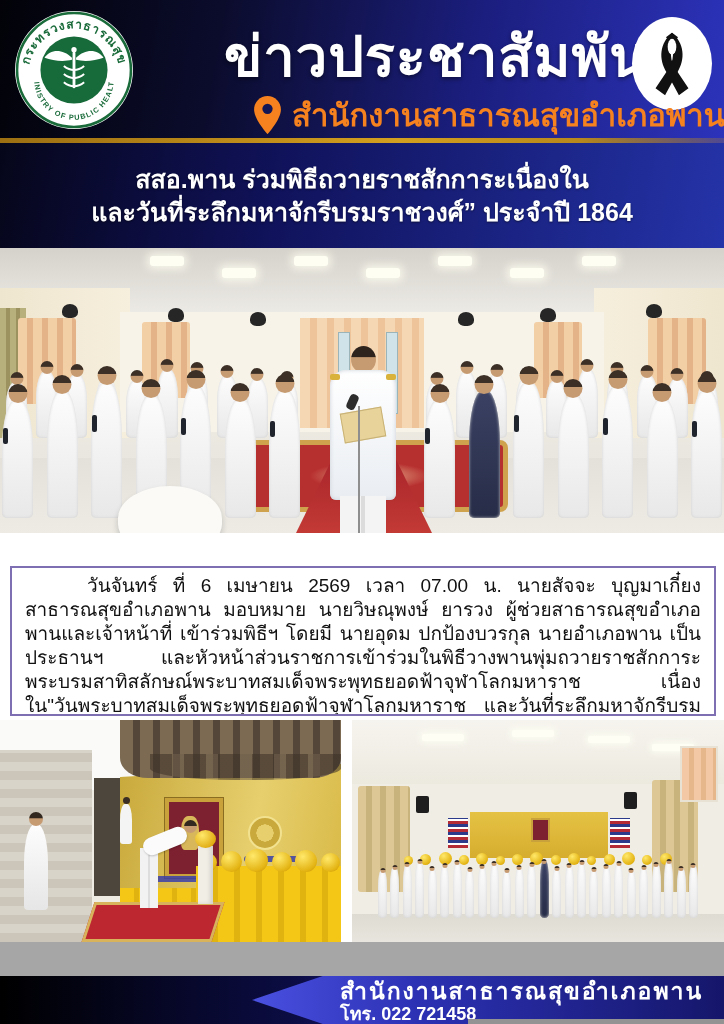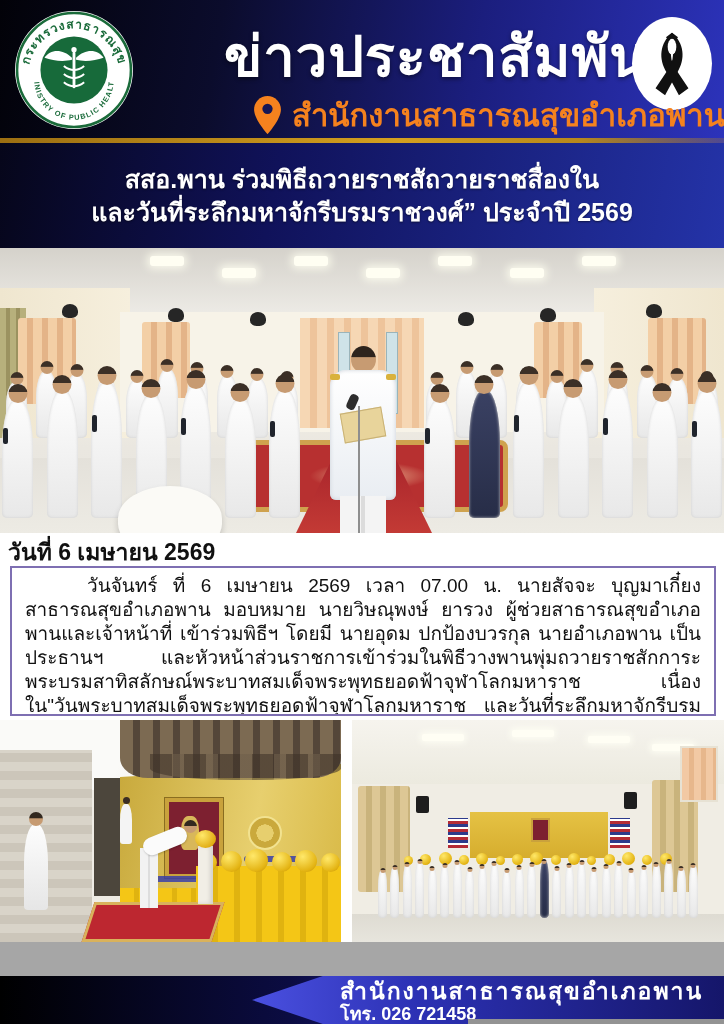--- a/index.html
+++ b/index.html
@@ -218,22 +218,22 @@
       <svg width="27" height="38" viewBox="0 0 24 34">
         <path d="M12 0C5.4 0 0 5.4 0 12c0 9 12 22 12 22s12-13 12-22C24 5.4 18.6 0 12 0z" fill="#f5821e"></path>
         <circle cx="12" cy="11.5" r="4.6" fill="#141756"></circle>
       </svg>
       <span class="office-text">สำนักงานสาธารณสุขอำเภอพาน</span>
     </div>
     <div class="gold-line"></div>
   </div>
 
   <div class="banner">
-    <div>สสอ.พาน  ร่วมพิธีถวายราชสัถวายราชสื่องใน</div>
-    <div>และวันที่ระลึกมหาจักรีบรมราชวงศ์” ประจำปี 2569</div>
+    <div>สสอ.พาน  ร่วมพิธีถวายราชสักการะเนื่องใน</div>
+    <div>และวันที่ระลึกมหาจักรีบรมราชวงศ์” ประจำปี 1864</div>
   </div>
 
   <div class="photo-main" title="officials in white uniforms standing in ceremony hall, speaker at microphone">
     <div class="pm-ceiling"></div>
     <div id="pm-lights">
         <div class="pm-light" style="left: 150px; top: 8px;"></div>
         <div class="pm-light" style="left: 222px; top: 20px;"></div>
         <div class="pm-light" style="left: 294px; top: 8px;"></div>
         <div class="pm-light" style="left: 366px; top: 20px;"></div>
         <div class="pm-light" style="left: 438px; top: 8px;"></div>
@@ -384,21 +384,20 @@
       <span class="body"></span>
       <span class="ep" style="left:12px;"></span>
       <span class="ep" style="right:12px;"></span>
       <span class="folder"></span>
       <span class="legs"></span>
     </div>
     <div class="pm-mic-stand"></div>
     <div class="pm-mic"></div>
   </div>
 
-  <div class="date-heading">วันที่  6 เมษายน 2569</div>
   <div class="article-box">
     <p>วันจันทร์ ที่ 6 เมษายน 2569 เวลา 07.00 น. นายสัจจะ บุญมาเกี๋ยง สาธารณสุขอำเภอพาน มอบหมาย นายวิษณุพงษ์ ยารวง ผู้ช่วยสาธารณสุขอำเภอพานและเจ้าหน้าที่ เข้าร่วมพิธีฯ โดยมี นายอุดม ปกป้องบวรกุล นายอำเภอพาน เป็นประธานฯ และหัวหน้าส่วนราชการเข้าร่วมในพิธีวางพานพุ่มถวายราชสักการะพระบรมสาทิสลักษณ์พระบาทสมเด็จพระพุทธยอดฟ้าจุฬาโลกมหาราช เนื่องใน"วันพระบาทสมเด็จพระพุทธยอดฟ้าจุฬาโลกมหาราช และวันที่ระลึกมหาจักรีบรมราชวงศ์"ประจำปี 2569 ณ หอประชุมอำเภอพาน จังหวัดเชียงราย</p>
   </div>
 
   <div class="photo-left" title="official placing flower tribute at golden altar with yellow arrangements">
     <div class="pl-ceil"></div>
     <div class="pl-wall"></div>
     <div class="pl-door"></div>
     <div class="pl-backdrop"></div>
     <div class="pl-swag"></div>
@@ -548,18 +547,18 @@
           <b style="width: 5px; height: 5px; top: -2px;"></b>
         </span>
       </div>
   </div>
 
   <div class="gray-band"></div>
   <div class="footer">
     <div class="footer-arrow"></div>
     <div class="footer-text">
       <div class="footer-office">สำนักงานสาธารณสุขอำเภอพาน</div>
-      <div class="footer-phone">โทร. 026 721458</div>
+      <div class="footer-phone">โทร. 022 721458</div>
     </div>
     <div class="footer-strip"></div>
   </div>
 
 </div>
 
 </body></html>

